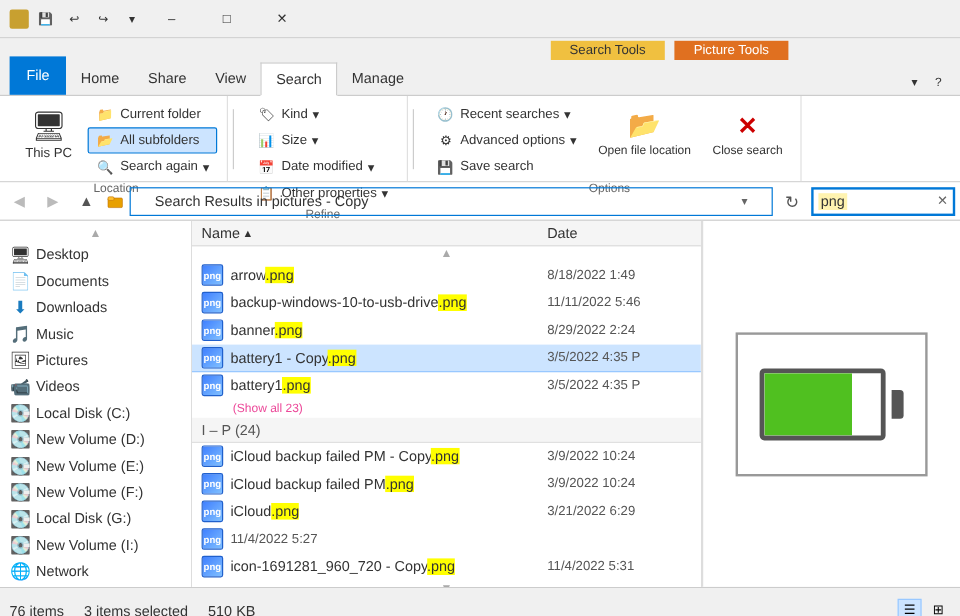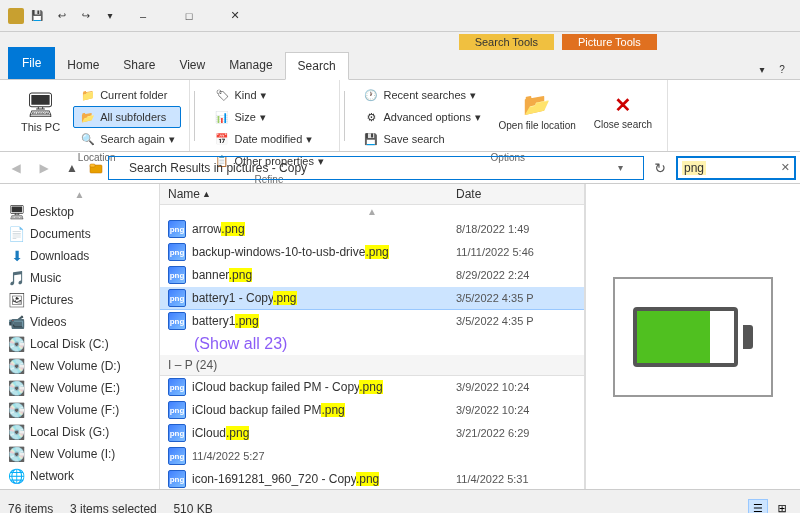--- a/index.html
+++ b/index.html
@@ -249,21 +249,21 @@
       cursor: pointer;
       gap: 6px;
       font-size: 12px;
       color: #333;
       border-bottom: 1px solid transparent;
     }
     .file-item.selected { background: #cce4ff; border-bottom-color: #99c8ff; }
     .file-name { flex: 1; white-space: nowrap; overflow: hidden; text-overflow: ellipsis; }
     .file-name .highlight { background: #ffff00; }
     .file-date { width: 120px; font-size: 11px; color: #555; white-space: nowrap; overflow: hidden; }
-    .show-all { color: #8b5cf6; padding: 2px 8px 2px 34px; cursor: pointer; font-size: 16px; }
+    .show-all { color: #ec4899; padding: 2px 8px 2px 34px; cursor: pointer; font-size: 10px; }
 
     
     .preview-pane {
       width: 215px;
       background: white;
       display: flex;
       flex-direction: column;
       align-items: center;
       justify-content: center;
       border-left: 1px solid #ddd;
@@ -366,22 +366,22 @@
     <span class="ctx-label-picture">Picture Tools</span>
   </div>
   <div style="flex:0.3"></div>
 </div>
 
 <div class="ribbon-tabs">
   <button class="ribbon-tab file-tab">File</button>
   <button class="ribbon-tab">Home</button>
   <button class="ribbon-tab">Share</button>
   <button class="ribbon-tab">View</button>
+  <button class="ribbon-tab active">Search</button>
   <button class="ribbon-tab">Manage</button>
-  <button class="ribbon-tab active">Search</button>
   <div style="flex:1"></div>
   <button class="qat-btn">▾</button>
   <button class="qat-btn">?</button>
 </div>
 
 <div class="ribbon">
 
   <div class="ribbon-group">
     <div class="ribbon-group-content">
 

